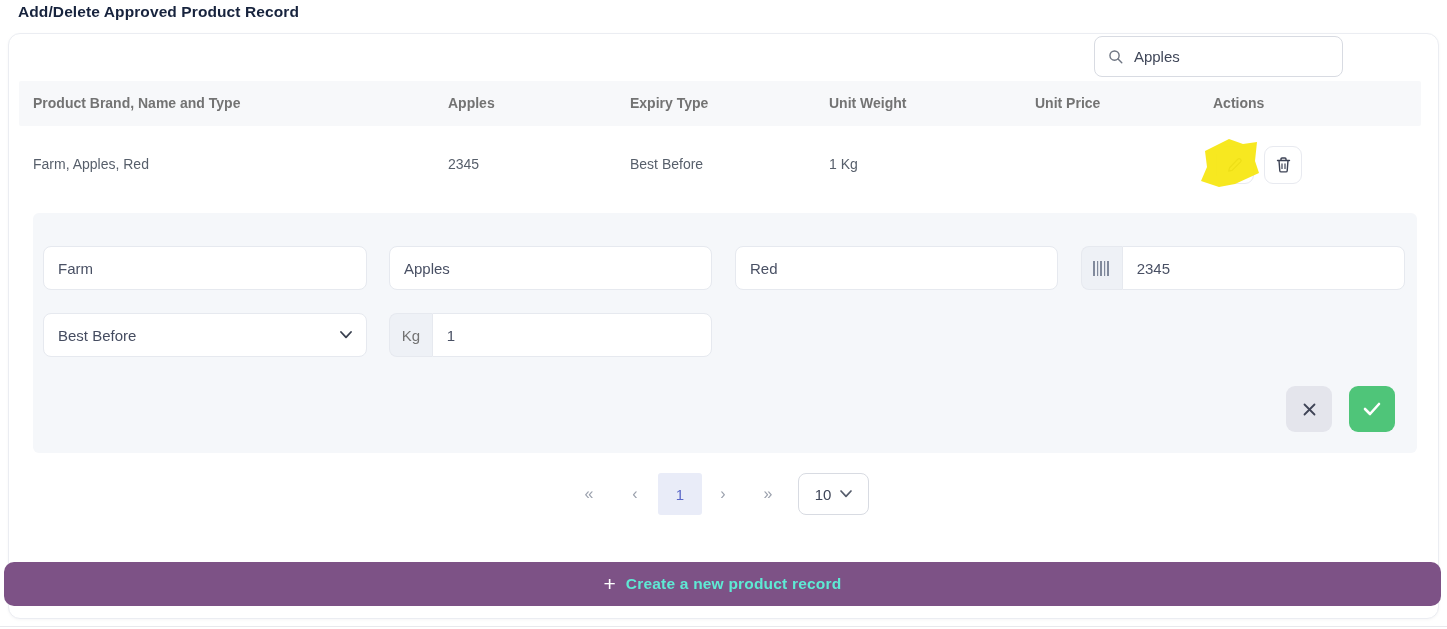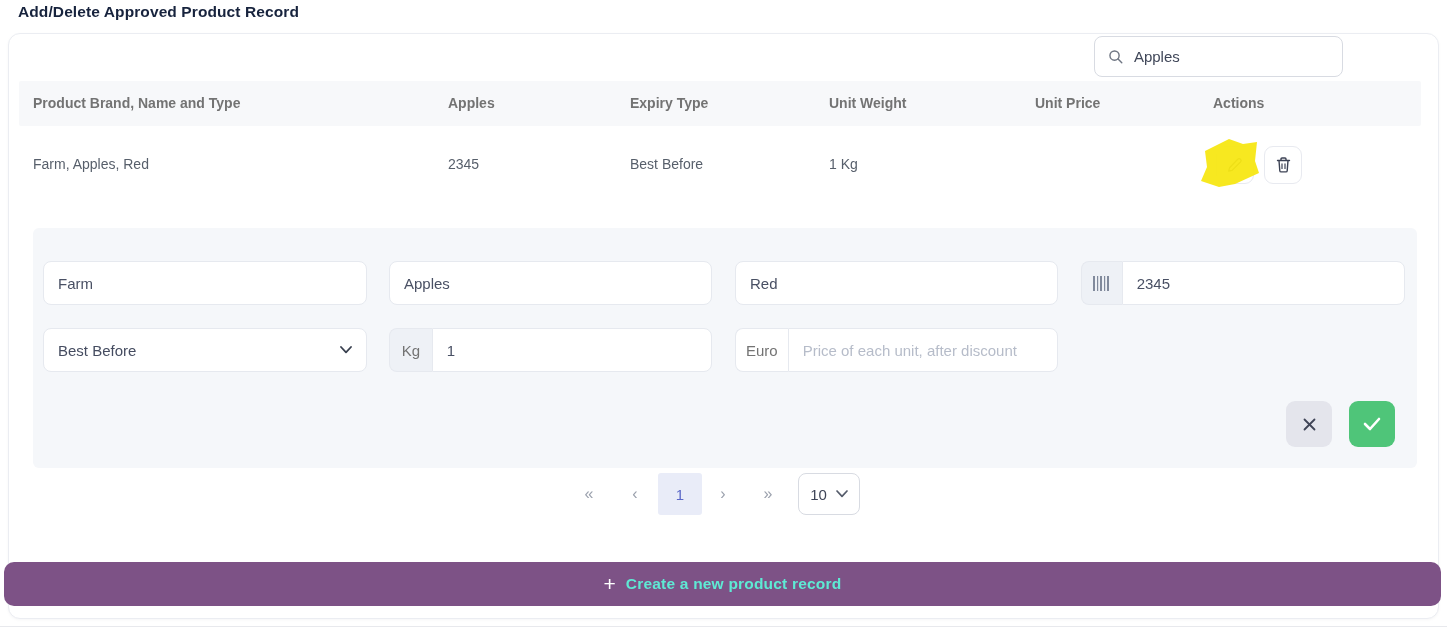--- a/index.html
+++ b/index.html
@@ -24,21 +24,21 @@
   .col-1 { left:24px; } .col-2 { left:439px; } .col-3 { left:613px;padding-left:8px; } .col-4 { left:820px; } .col-5 { left:1026px; } .col-6 { left:1204px; }
 
   .icon-btn { position:absolute; width:38px; height:38px; top:112px; background:#fff; border:1px solid #e8eaf0;
               border-radius:9px; display:flex; align-items:center; justify-content:center; cursor:pointer; padding:0; }
   .edit-btn { left:1207px; z-index:1; }
   .del-btn  { left:1255px; }
   .edit-btn .glyph { position:relative; z-index:3; display:flex; }
   .highlight-blob { position:absolute; left:1186px; top:101px; z-index:2; pointer-events:none; }
 
   
-  .form-panel { position:absolute; left:24px; top:194px; width:1384px; height:240px; background:#f5f7fa; border-radius:6px; }
+  .form-panel { position:absolute; left:24px; top:179px; width:1384px; height:240px; background:#f5f7fa; border-radius:6px; }
   .fp-abs { position:absolute; }
   .txt-input { height:44px; background:#fff; border:1px solid #e6e9ef; border-radius:8px; padding:0 14px;
                font:15px "Liberation Sans",sans-serif; color:#495064; outline:none; width:100%; }
   .txt-input::placeholder { color:#b6bcc9; }
   .group { display:flex; align-items:stretch; }
   .prefix { height:44px; display:flex; align-items:center; justify-content:center; border:1px solid #e6e9ef;
             border-right:0; border-radius:8px 0 0 8px; font-size:15px; color:#737373; font-weight:500; }
   .prefix-gray { background:#eef1f6; }
   .prefix-white { background:#fff; }
   .group .txt-input { border-radius:0 8px 8px 0; }
@@ -49,21 +49,21 @@
             align-items:center; justify-content:center; cursor:pointer; padding:0; }
   .cancel-btn { left:1253px; background:#e4e5ec; }
   .confirm-btn { left:1316px; background:#4fc579; }
 
   
   .pg-arrow { position:absolute; top:439px; width:32px; height:42px; background:transparent; border:0; cursor:pointer;
               font:16px "Liberation Sans",sans-serif; color:#9ba1ad; display:flex; align-items:center; justify-content:center; padding:0; }
   .pg-first { left:564px; } .pg-prev { left:610px; } .pg-next { left:698px; } .pg-last { left:743px; }
   .pg-current { position:absolute; left:649px; top:439px; width:44px; height:42px; background:#e9ecf8; border-radius:3px;
                 display:flex; align-items:center; justify-content:center; font-size:15px; color:#5c68c8; cursor:pointer; }
-  .pg-size { position:absolute; left:789px; top:439px; width:62px; height:42px; background:#fff; border:1px solid #d8dbe2;
+  .pg-size { position:absolute; left:789px; top:439px; width:71px; height:42px; background:#fff; border:1px solid #d8dbe2;
              border-radius:8px; display:flex; align-items:center; justify-content:center; gap:9px; font-size:15px; color:#3f4658; cursor:pointer; }
 
   
   .create-btn { position:absolute; left:4px; top:562px; width:1437px; height:44px; background:#7d5286; border:0;
                 border-radius:10px; display:flex; align-items:center; justify-content:center; gap:10px; cursor:pointer; z-index:5; }
   .create-btn .plus { color:#fff; font-size:21px; font-weight:400; line-height:1; margin-top:-2px; }
   .create-btn .lbl { color:#5eead4; font-size:15.5px; font-weight:600; letter-spacing:.2px; }
 
   .bottom-divider { position:absolute; left:0; top:626px; width:1447px; height:1px; background:#e8e9ed; }
 </style>
@@ -147,24 +147,20 @@
       <div class="fp-abs select-box" style="left:10px; top:100px; width:324px;">
         <span class="sel-label">Best Before</span>
         <svg width="12" height="8" viewBox="0 0 12 8">
           <polyline points="1,1 6,6.4 11,1" fill="none" stroke="#39404f" stroke-width="1.8" stroke-linecap="round" stroke-linejoin="round"></polyline>
         </svg>
       </div>
       <div class="fp-abs group" style="left:356px; top:100px; width:323px;">
         <span class="prefix prefix-gray" style="width:50px;">Kg</span>
         <input class="txt-input" value="1" style="">
       </div>
-      <div class="fp-abs group" style="left:702px; top:100px; width:323px;">
-        <span class="prefix prefix-white" style="width:64px;">Euro</span>
-        <input class="txt-input" placeholder="Price of each unit, after discount" style="">
-      </div>
 
       <button class="sq-btn cancel-btn">
         <span style="display:flex;">
           <svg width="15" height="15" viewBox="0 0 15 15">
             <line x1="2.5" y1="2.5" x2="12.5" y2="12.5" stroke="#3f4456" stroke-width="1.8" stroke-linecap="round"></line>
             <line x1="12.5" y1="2.5" x2="2.5" y2="12.5" stroke="#3f4456" stroke-width="1.8" stroke-linecap="round"></line>
           </svg>
         </span>
       </button>
       <button class="sq-btn confirm-btn">

